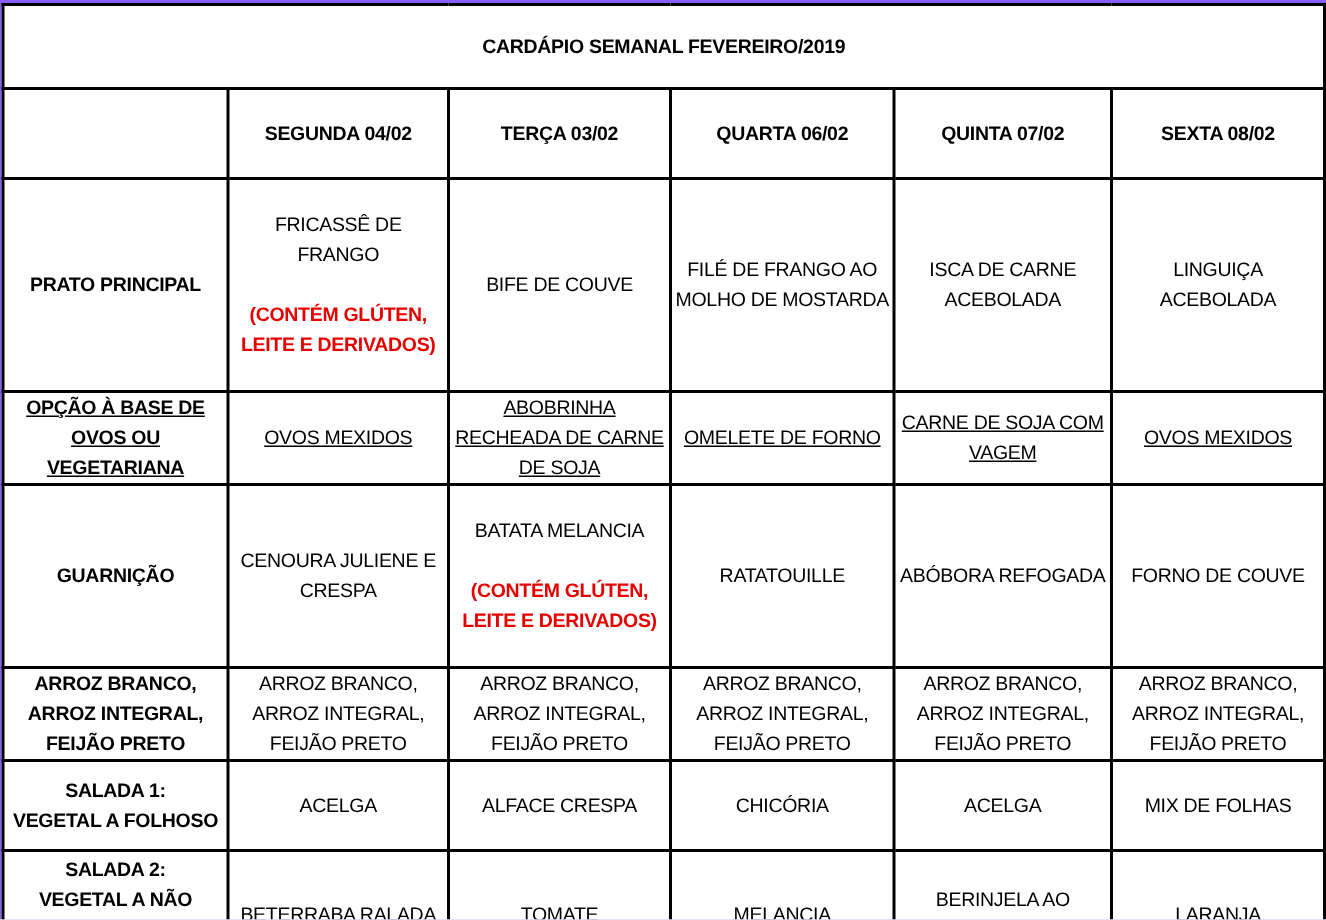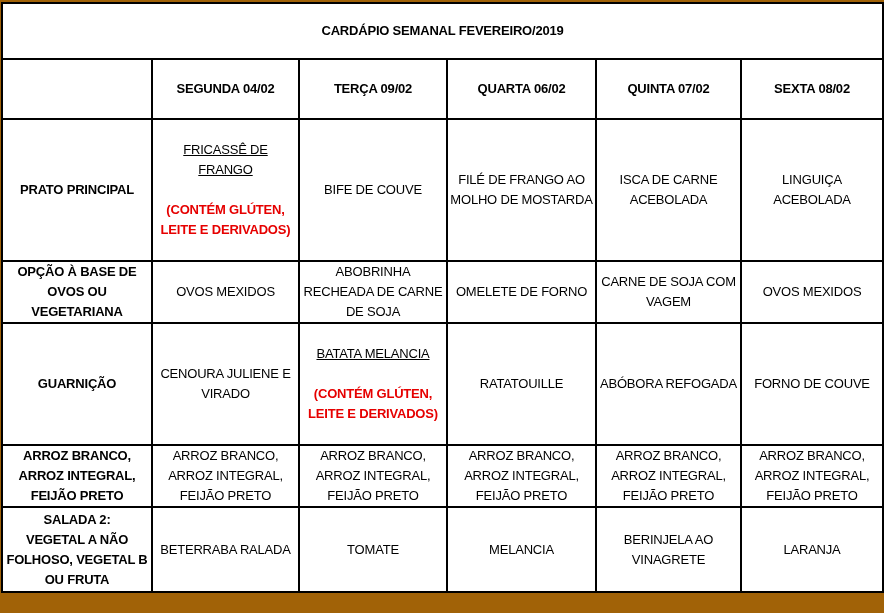--- a/index.html
+++ b/index.html
@@ -7,21 +7,21 @@
     padding: 0;
     background: #ffffff;
     font-family: "Liberation Sans", sans-serif;
     color: #000000;
   }
   .canvas {
     width: 884px;
     height: 613px;
     box-sizing: border-box;
     padding: 2px 0 0 1px;
-    background: #a16207;
+    background: #8b5cf6;
     overflow: hidden;
   }
   table.menu {
     border-collapse: collapse;
     table-layout: fixed;
     width: 881px;
     background: #ffffff;
   }
   table.menu td {
     border: 2px solid #000000;
@@ -39,29 +39,29 @@
     font-size: 14px;
   }
   td.day-header {
     font-weight: bold;
     font-size: 13.5px;
   }
   td.row-label {
     font-weight: bold;
     padding: 0 1px;
   }
-  .dish { display: block; text-decoration: underline; }
+  .dish { display: block; }
   .allergen {
     display: block;
     font-weight: bold;
   }
   tr.r-title    { height: 56px; }
   tr.r-head     { height: 60px; margin-top: 37px; }
   tr.r-prato    { height: 62px; }
-  tr.r-opcao    { height: 60px; }
+  tr.r-opcao    { height: 60px; text-decoration: underline; }
   tr.r-guarn    { height: 84px; }
   tr.r-arroz    { height: 62px; }
   tr.r-salada1  { height: 60px; }
   tr.r-salada2  { height: 85px; }
 </style>
 </head>
 <body>
 
 <div class="canvas">
   <table class="menu">
@@ -75,21 +75,21 @@
     </colgroup>
 
     <tbody>
         <tr class="r-title">
       <td colspan="6" class="title-cell">CARDÁPIO SEMANAL FEVEREIRO/2019</td>
     </tr>
 
     <tr class="r-head">
       <td class="row-label"></td>
       <td class="day-header">SEGUNDA 04/02</td>
-      <td class="day-header">TERÇA 09/02</td>
+      <td class="day-header">TERÇA 03/02</td>
       <td class="day-header">QUARTA 06/02</td>
       <td class="day-header">QUINTA 07/02</td>
       <td class="day-header">SEXTA 08/02</td>
     </tr>
 
     <tr class="r-prato">
       <td class="row-label">PRATO PRINCIPAL</td>
       <td>
         <span class="dish">FRICASSÊ DE FRANGO</span>
         <span class="allergen" style="color: rgb(230, 0, 0);">(CONTÉM GLÚTEN,
@@ -113,21 +113,21 @@
 DE SOJA</td>
       <td>OMELETE DE FORNO</td>
       <td>CARNE DE SOJA COM
 VAGEM</td>
       <td>OVOS MEXIDOS</td>
     </tr>
 
     <tr class="r-guarn">
       <td class="row-label">GUARNIÇÃO</td>
       <td>CENOURA JULIENE  E
-VIRADO</td>
+CRESPA</td>
       <td>
         <span class="dish">BATATA MELANCIA</span>
         <span class="allergen" style="color: rgb(230, 0, 0);">(CONTÉM GLÚTEN,
 LEITE E DERIVADOS)</span>
       </td>
       <td>RATATOUILLE</td>
       <td>ABÓBORA REFOGADA</td>
       <td>FORNO DE COUVE</td>
     </tr>
 
@@ -145,20 +145,29 @@
 ARROZ INTEGRAL,
 FEIJÃO PRETO</td>
       <td>ARROZ BRANCO,
 ARROZ INTEGRAL,
 FEIJÃO PRETO</td>
       <td>ARROZ BRANCO,
 ARROZ INTEGRAL,
 FEIJÃO PRETO</td>
     </tr>
 
+    <tr class="r-salada1">
+      <td class="row-label">SALADA 1:
+VEGETAL A FOLHOSO</td>
+      <td>ACELGA</td>
+      <td>ALFACE CRESPA</td>
+      <td>CHICÓRIA</td>
+      <td>ACELGA</td>
+      <td>MIX DE FOLHAS</td>
+    </tr>
 
     <tr class="r-salada2">
       <td class="row-label">SALADA 2:
 VEGETAL A NÃO
 FOLHOSO, VEGETAL B
 OU FRUTA</td>
       <td>BETERRABA RALADA</td>
       <td>TOMATE</td>
       <td>MELANCIA</td>
       <td>BERINJELA AO

